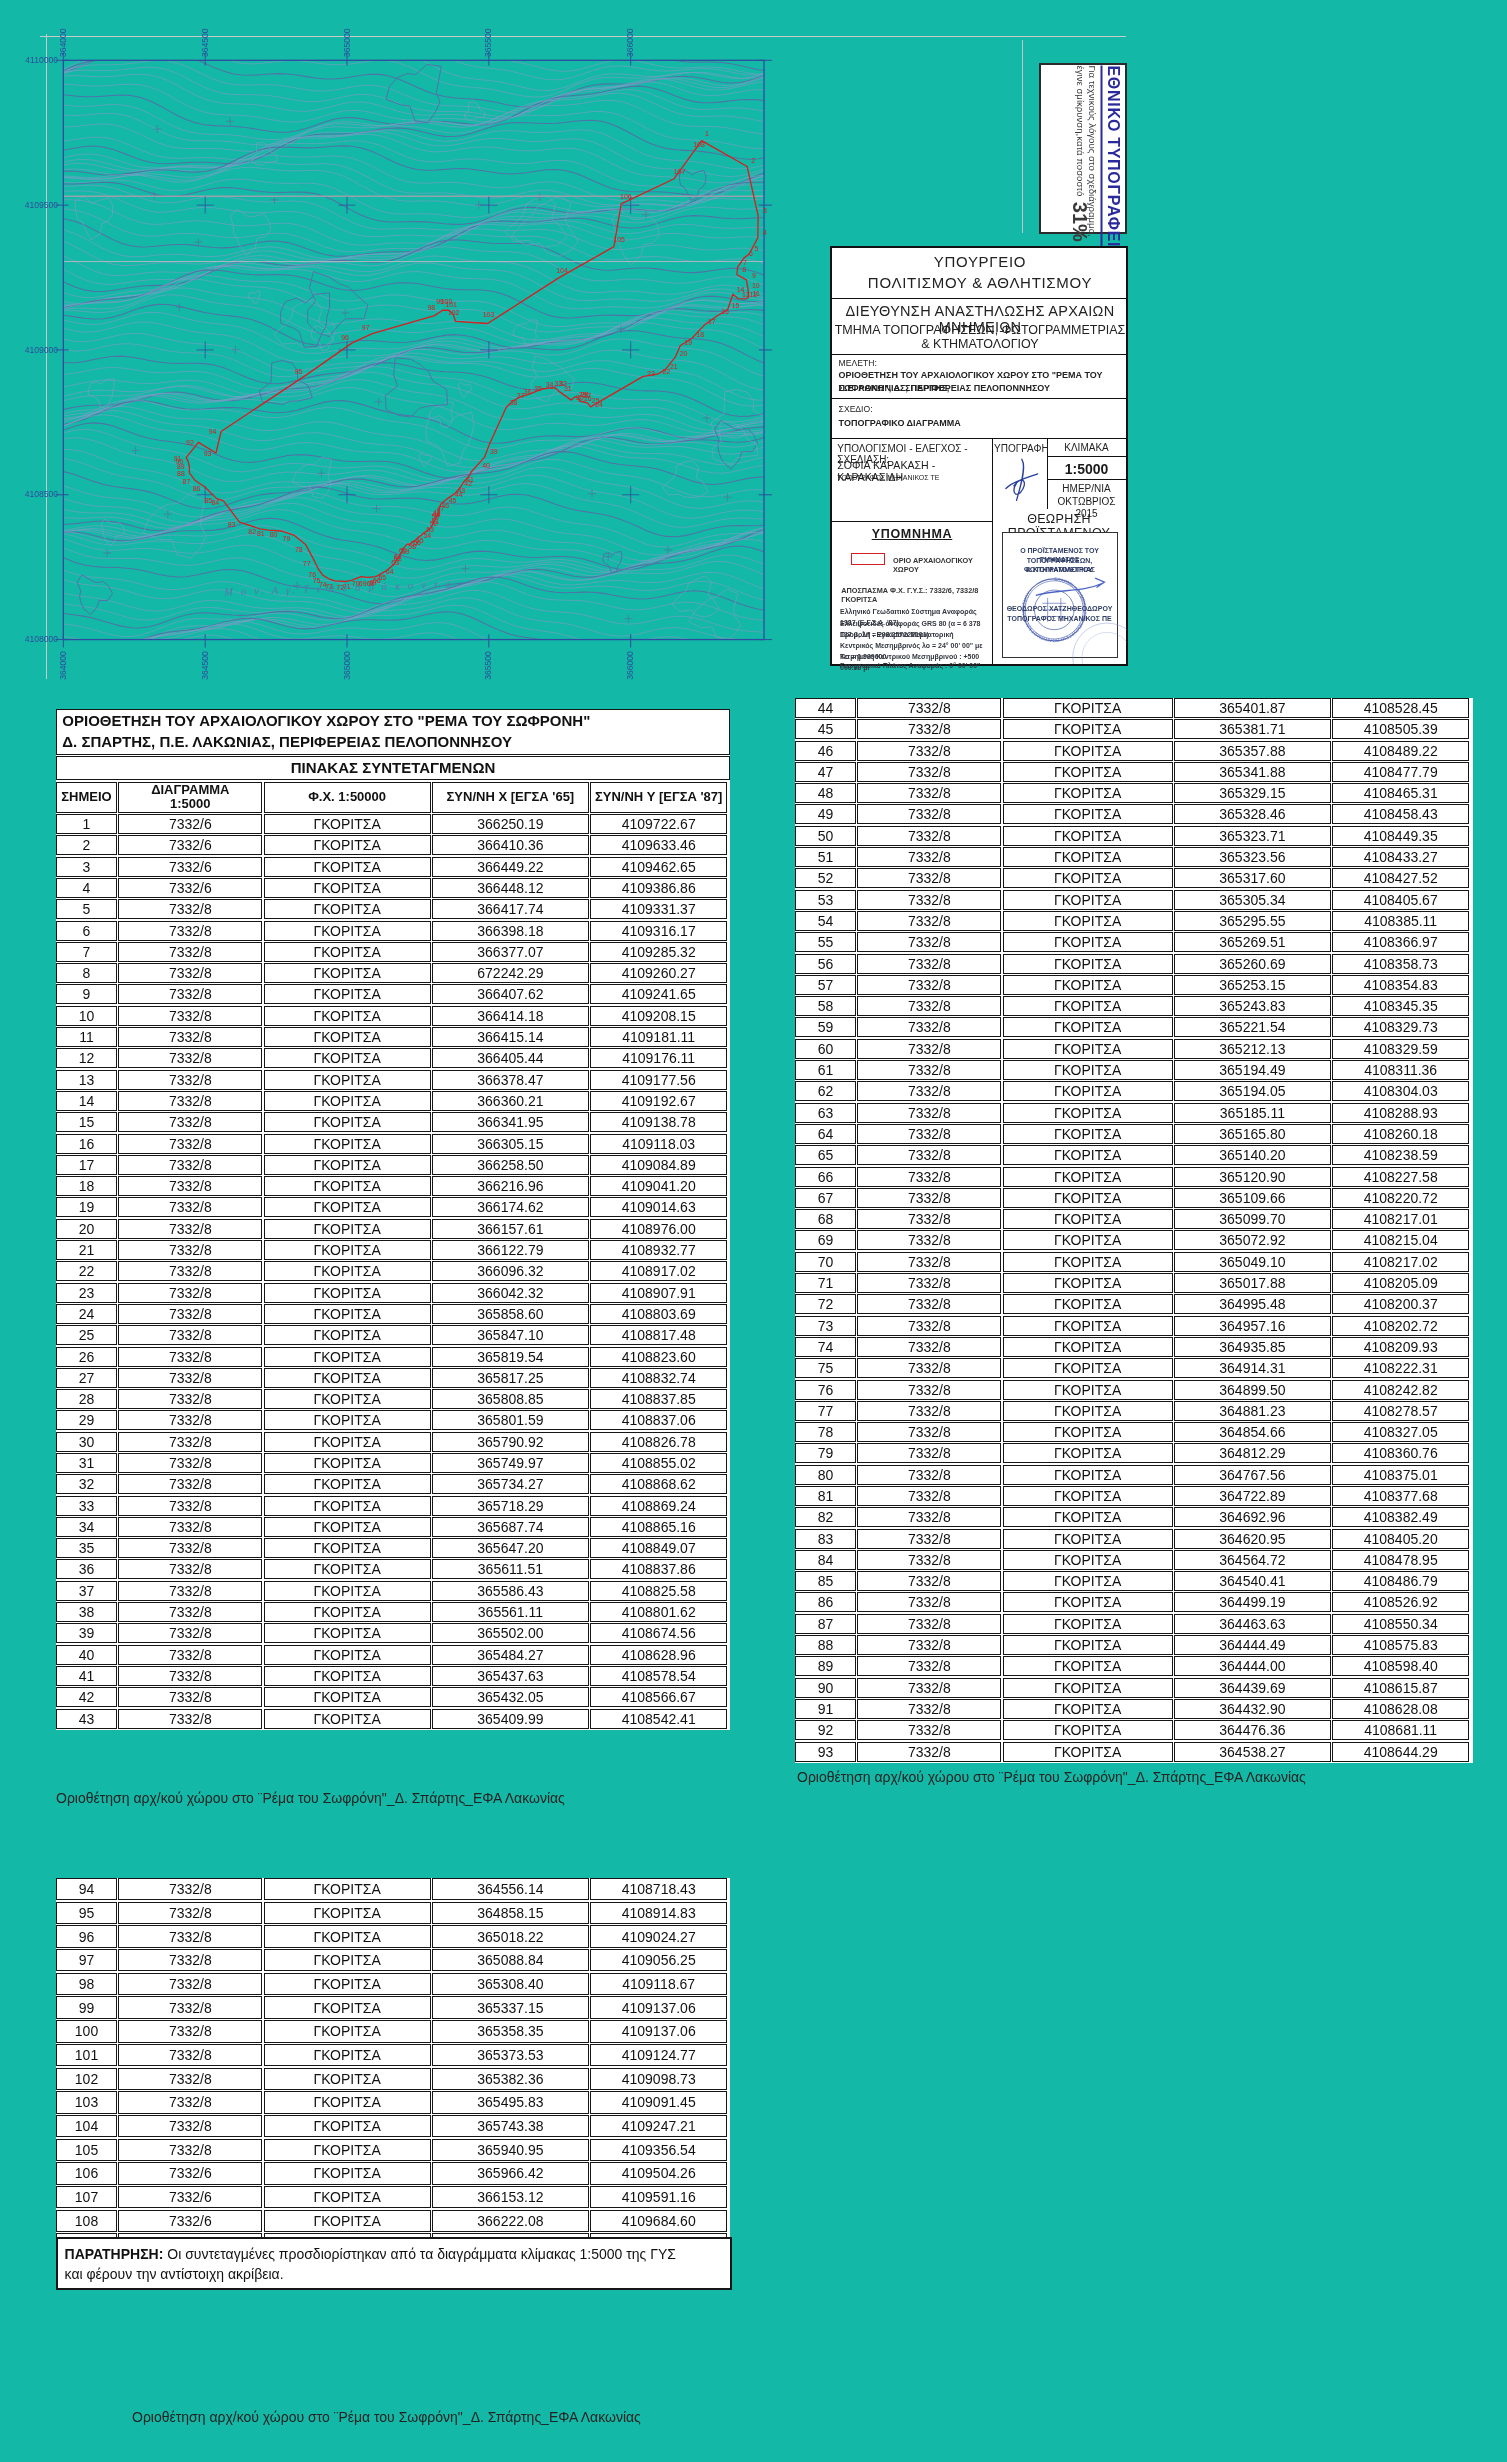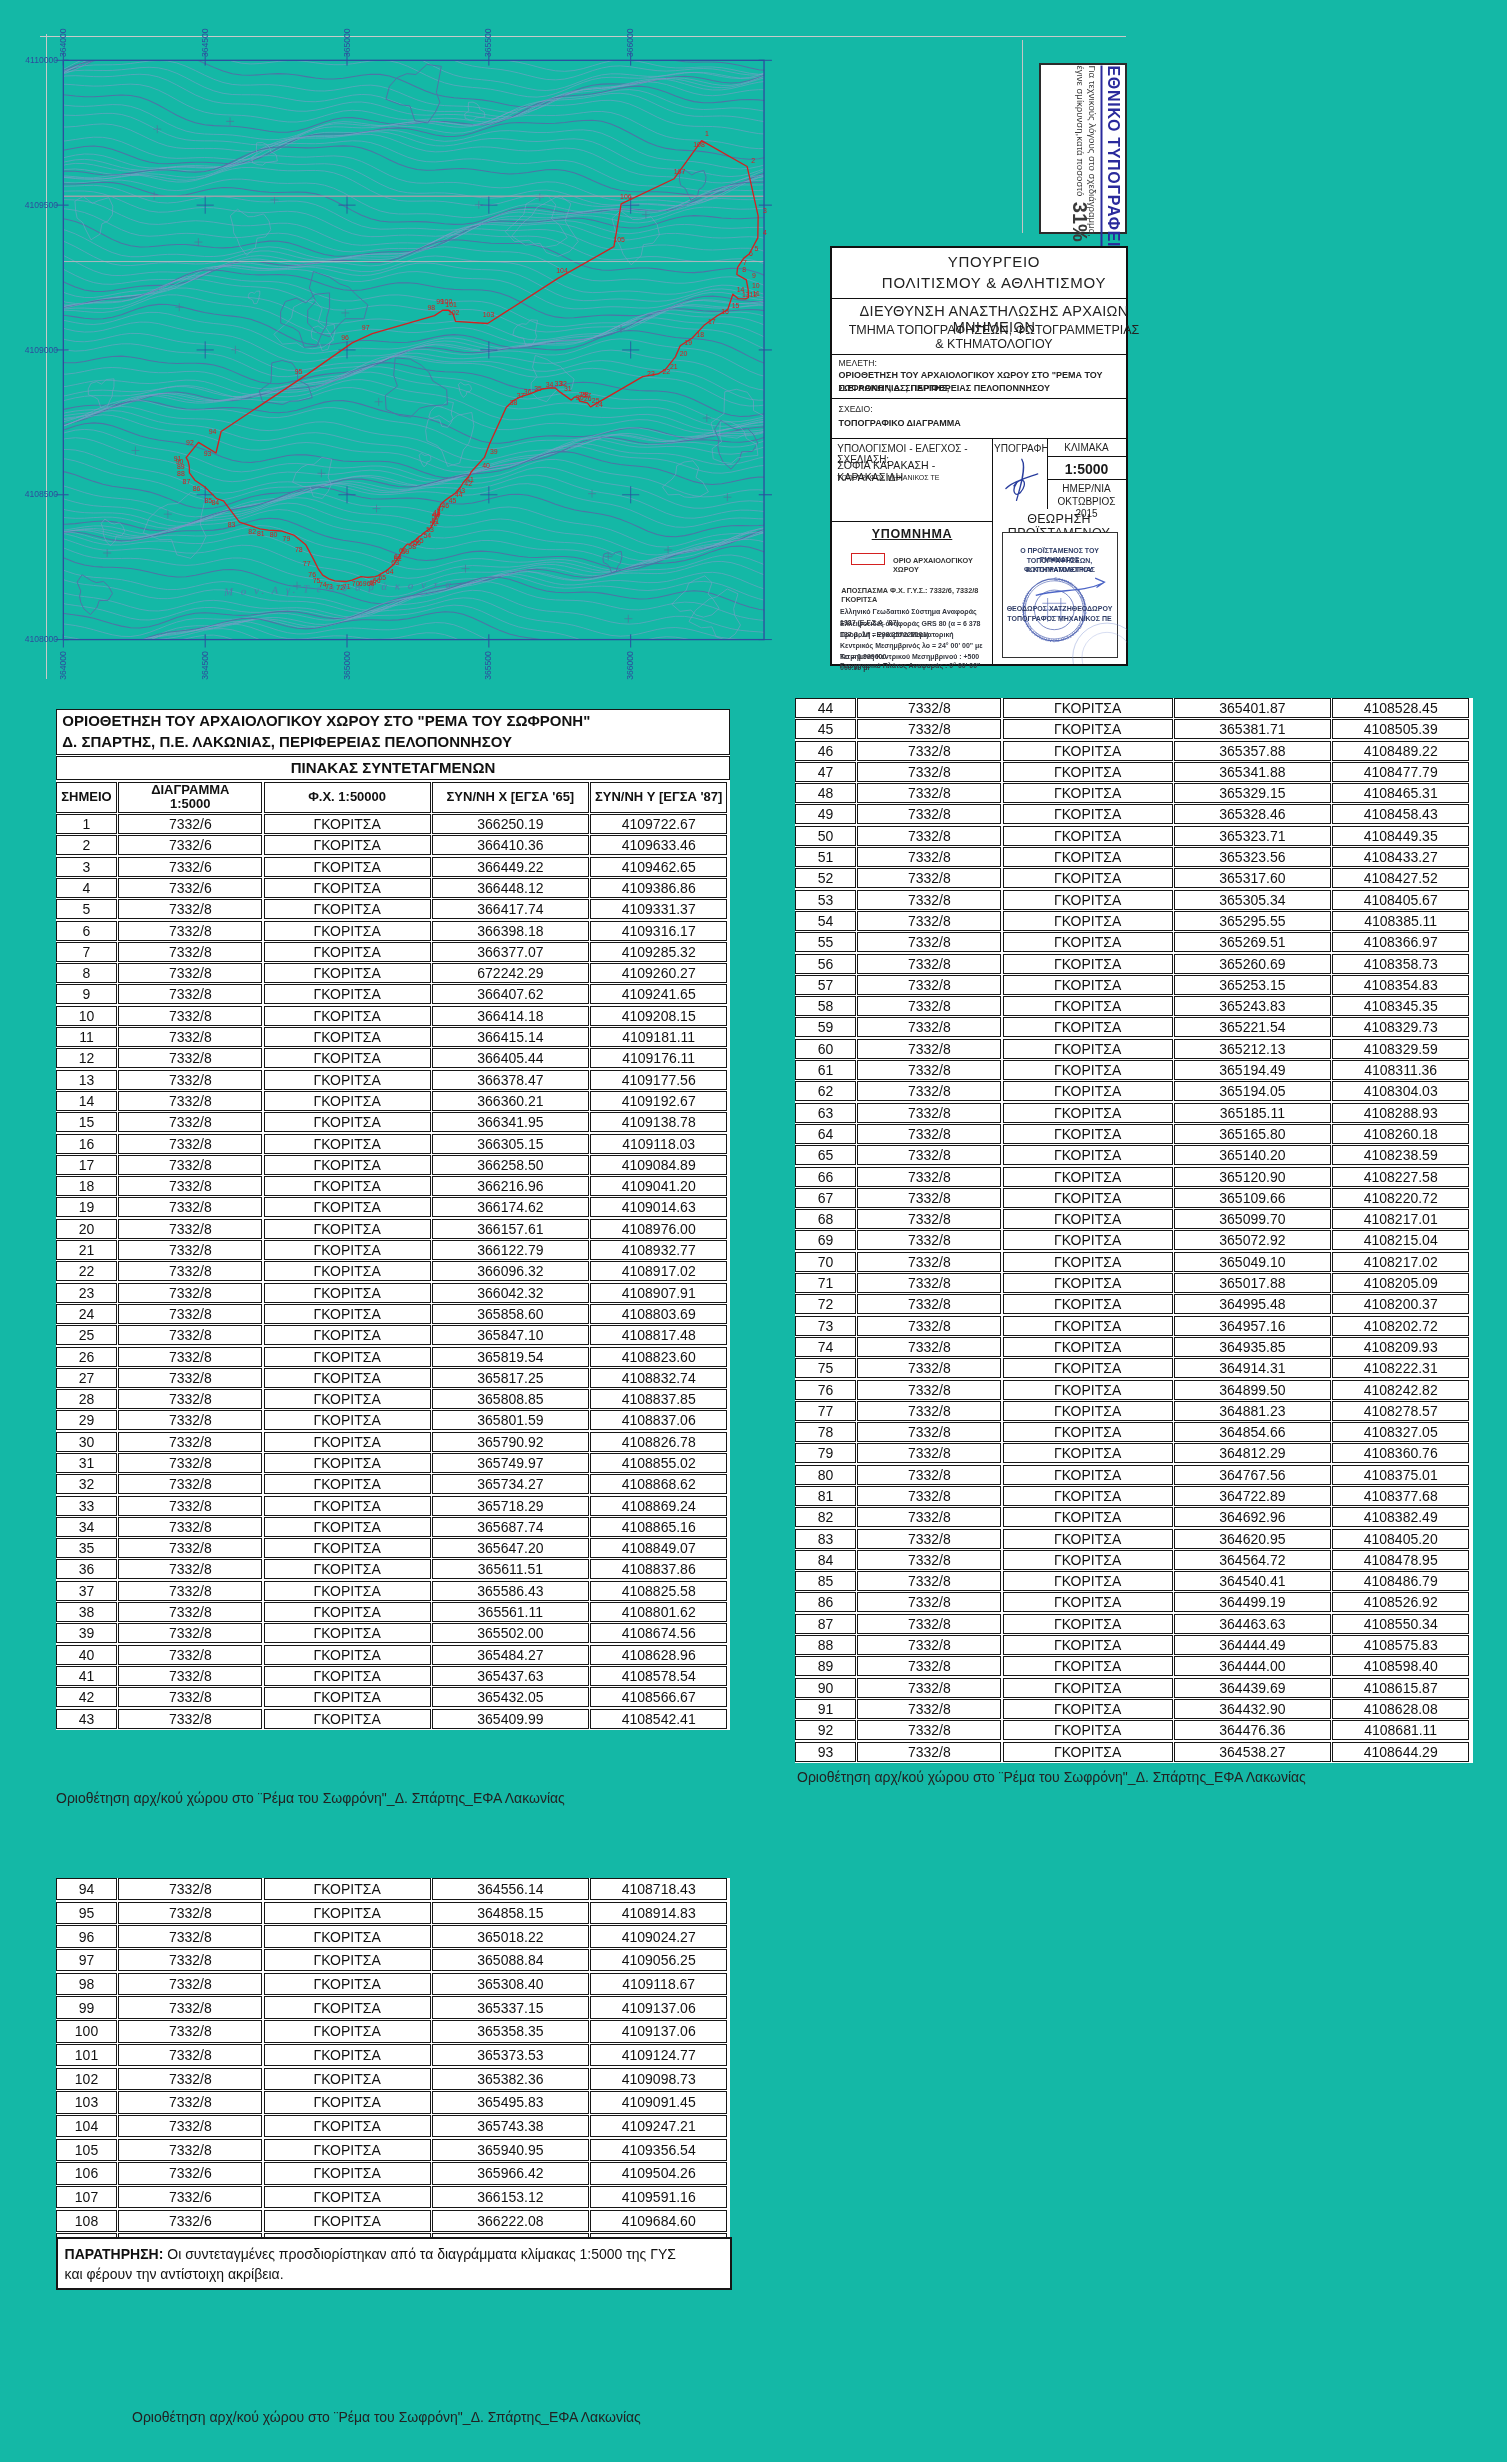--- a/index.html
+++ b/index.html
@@ -9,21 +9,21 @@
   
   .scanline{position:absolute;background:#c9c9c9;}
   
   .print-box{position:absolute;left:1039px;top:63px;width:84px;height:167px;border:2px solid #2b2b2b;background:#fff;}
   .print-rot{position:absolute;left:-40px;top:42px;width:162px;height:79px;transform:rotate(90deg);transform-origin:center;}
   .print-title{color:#2a2a9c;font-weight:bold;font-size:16px;letter-spacing:0.7px;border-bottom:2px solid #2a2a9c;display:inline-block;padding-bottom:1.3px;margin-bottom:2.6px;white-space:nowrap;}
   .print-note{font-size:9.6px;color:#3a3a3a;line-height:12px;white-space:nowrap;}
   .print-pct{font-size:20px;font-weight:bold;color:#3a3a3a;vertical-align:-4px;margin-left:5.3px;}
   
   .tblock{position:absolute;left:830px;top:246px;width:294px;height:416px;border:2px solid #111;background:#fff;font-size:9.2px;}
-  .tb-sec{position:absolute;left:15px;width:100%;box-sizing:border-box;}
+  .tb-sec{position:absolute;left:1px;width:100%;box-sizing:border-box;}
   .tb-center{text-align:center;}
   .hr{position:absolute;left:0;width:100%;border-top:1.3px solid #111;}
   .vr{position:absolute;border-left:1.3px solid #111;}
   .ministry{font-size:15px;letter-spacing:0.7px;color:#222;line-height:20px;}
   .direct{font-size:14.5px;letter-spacing:0.3px;color:#222;}
   .dept{font-size:12.5px;color:#222;line-height:16px;}
   .small-label{font-size:8.6px;color:#222;}
   .study{font-size:9px;font-weight:bold;color:#222;line-height:12.5px;}
   .cell-head{font-size:10px;text-align:center;color:#222;}
   .scale-val{font-size:14px;font-weight:bold;text-align:center;}

